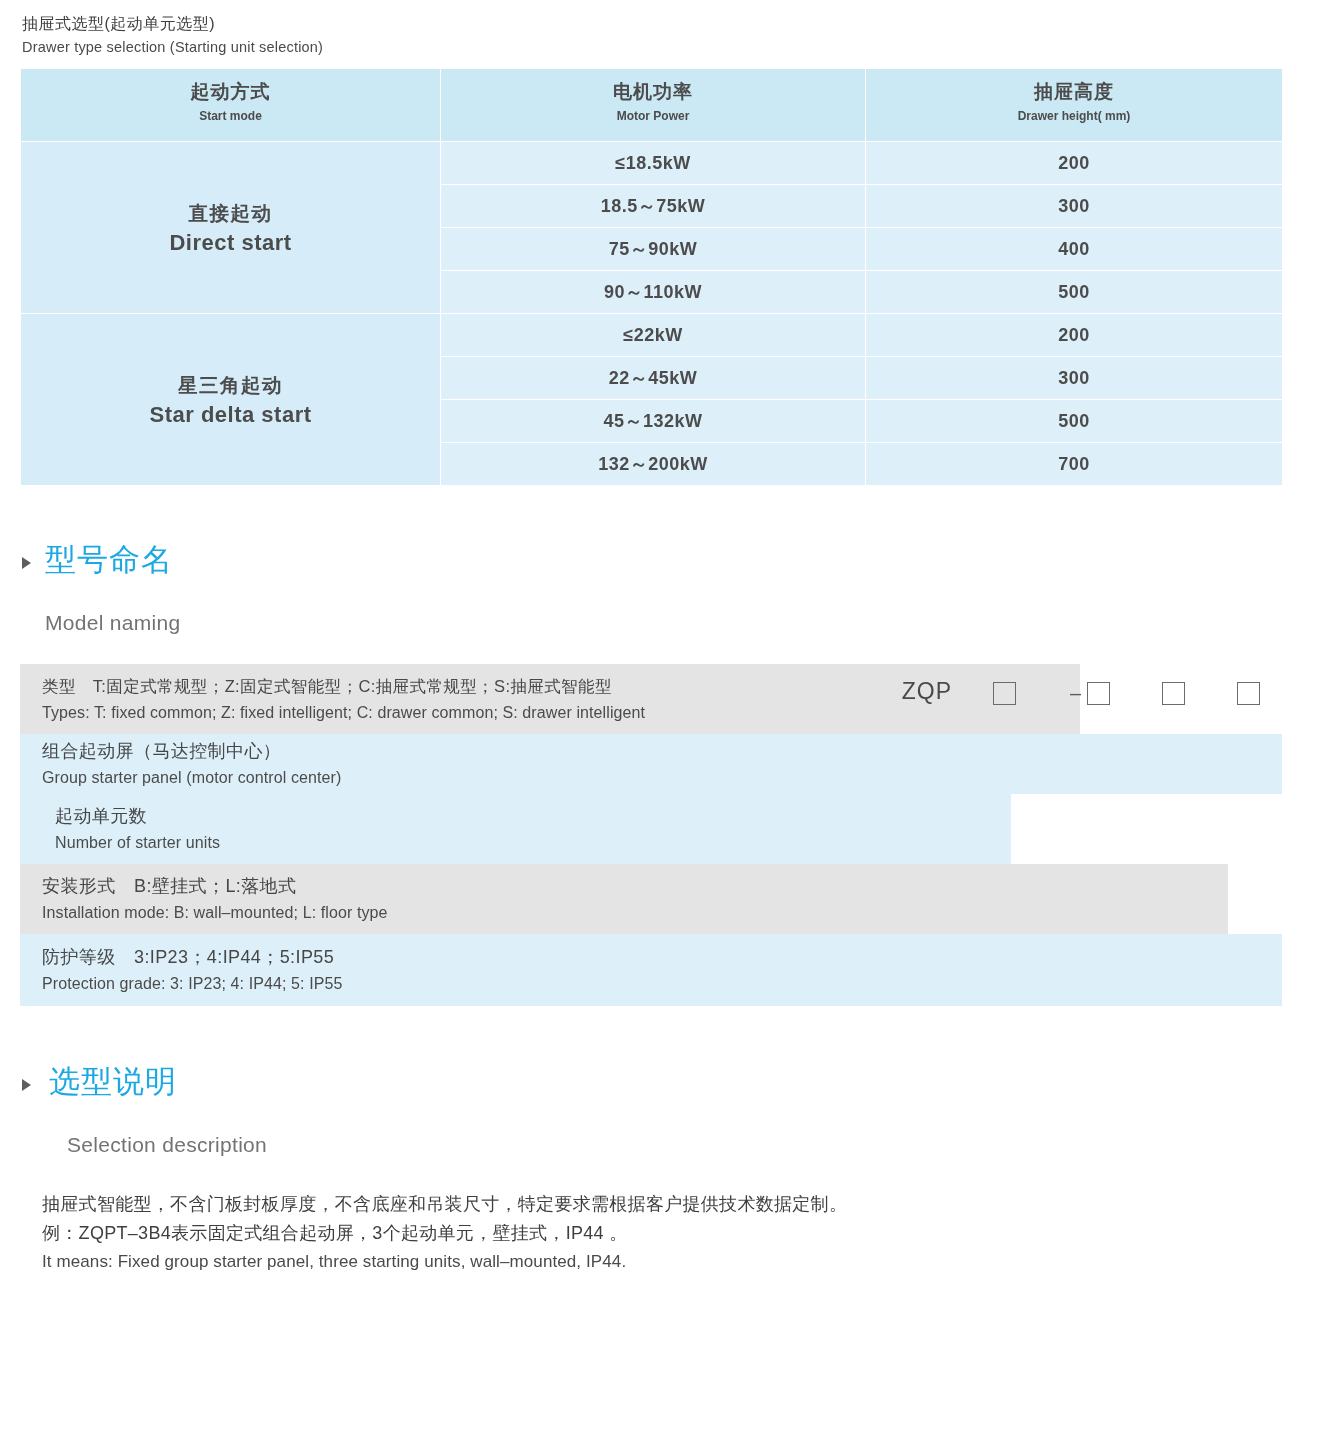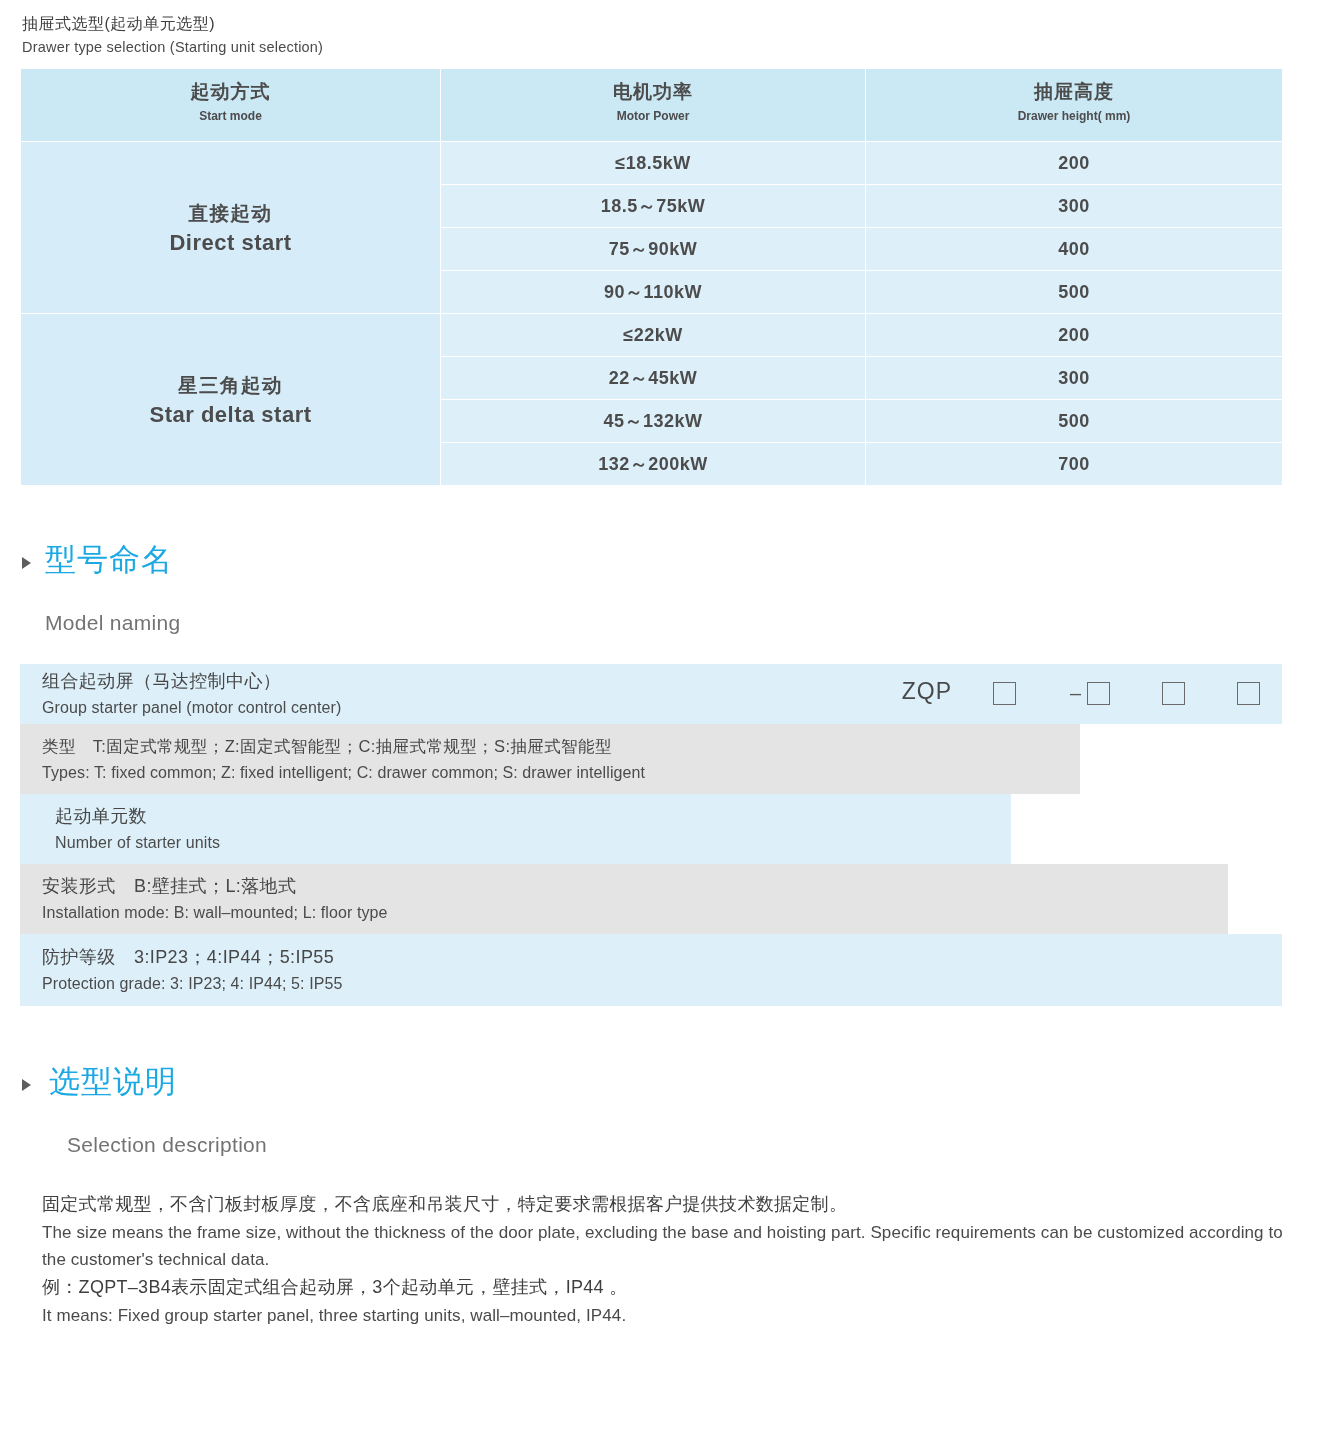--- a/index.html
+++ b/index.html
@@ -274,31 +274,31 @@
   <div class="section-head">
     <div class="tri"></div>
     <div class="section-titles">
       <div class="sec-cn">型号命名</div>
       <div class="sec-en">Model naming</div>
     </div>
   </div>
 
   <div class="naming">
 
+    <div class="nrow row-b">
+      <div class="txt">
+        <div class="line-cn small-cn">类型　T:固定式常规型；Z:固定式智能型；C:抽屉式常规型；S:抽屉式智能型</div>
+        <div class="line-en">Types: T: fixed common; Z: fixed intelligent; C: drawer common; S: drawer intelligent</div>
+      </div>
+    </div>
+
     <div class="nrow row-a">
       <div class="txt">
         <div class="line-cn">组合起动屏（马达控制中心）</div>
         <div class="line-en">Group starter panel (motor control center)</div>
-      </div>
-    </div>
-
-    <div class="nrow row-b">
-      <div class="txt">
-        <div class="line-cn small-cn">类型　T:固定式常规型；Z:固定式智能型；C:抽屉式常规型；S:抽屉式智能型</div>
-        <div class="line-en">Types: T: fixed common; Z: fixed intelligent; C: drawer common; S: drawer intelligent</div>
       </div>
     </div>
 
     <div class="nrow row-c">
       <div class="txt">
         <div class="line-cn">起动单元数</div>
         <div class="line-en">Number of starter units</div>
       </div>
     </div>
 
@@ -332,19 +332,18 @@
 
   <div class="section-head sel-head">
     <div class="tri"></div>
     <div class="section-titles">
       <div class="sec-cn">选型说明</div>
       <div class="sec-en">Selection description</div>
     </div>
   </div>
 
   <div class="desc">
-    <p class="d-cn">固定式常规型，不含门板封板厚度，不含底座和吊装尺寸，特定要求需根据客户提供技术数据定制。</p>
-    <p class="d-en">The size means the frame size, without the thickness of the door plate, excluding the base and hoisting part. Specific requirements can be customized according to the customer's technical data.</p>
+    <p class="d-cn">抽屉式智能型，不含门板封板厚度，不含底座和吊装尺寸，特定要求需根据客户提供技术数据定制。</p>
     <p class="d-cn">例：ZQPT–3B4表示固定式组合起动屏，3个起动单元，壁挂式，IP44 。</p>
     <p class="d-en">It means: Fixed group starter panel, three starting units, wall–mounted, IP44.</p>
   </div>
 
 </div>
 
 </body></html>

